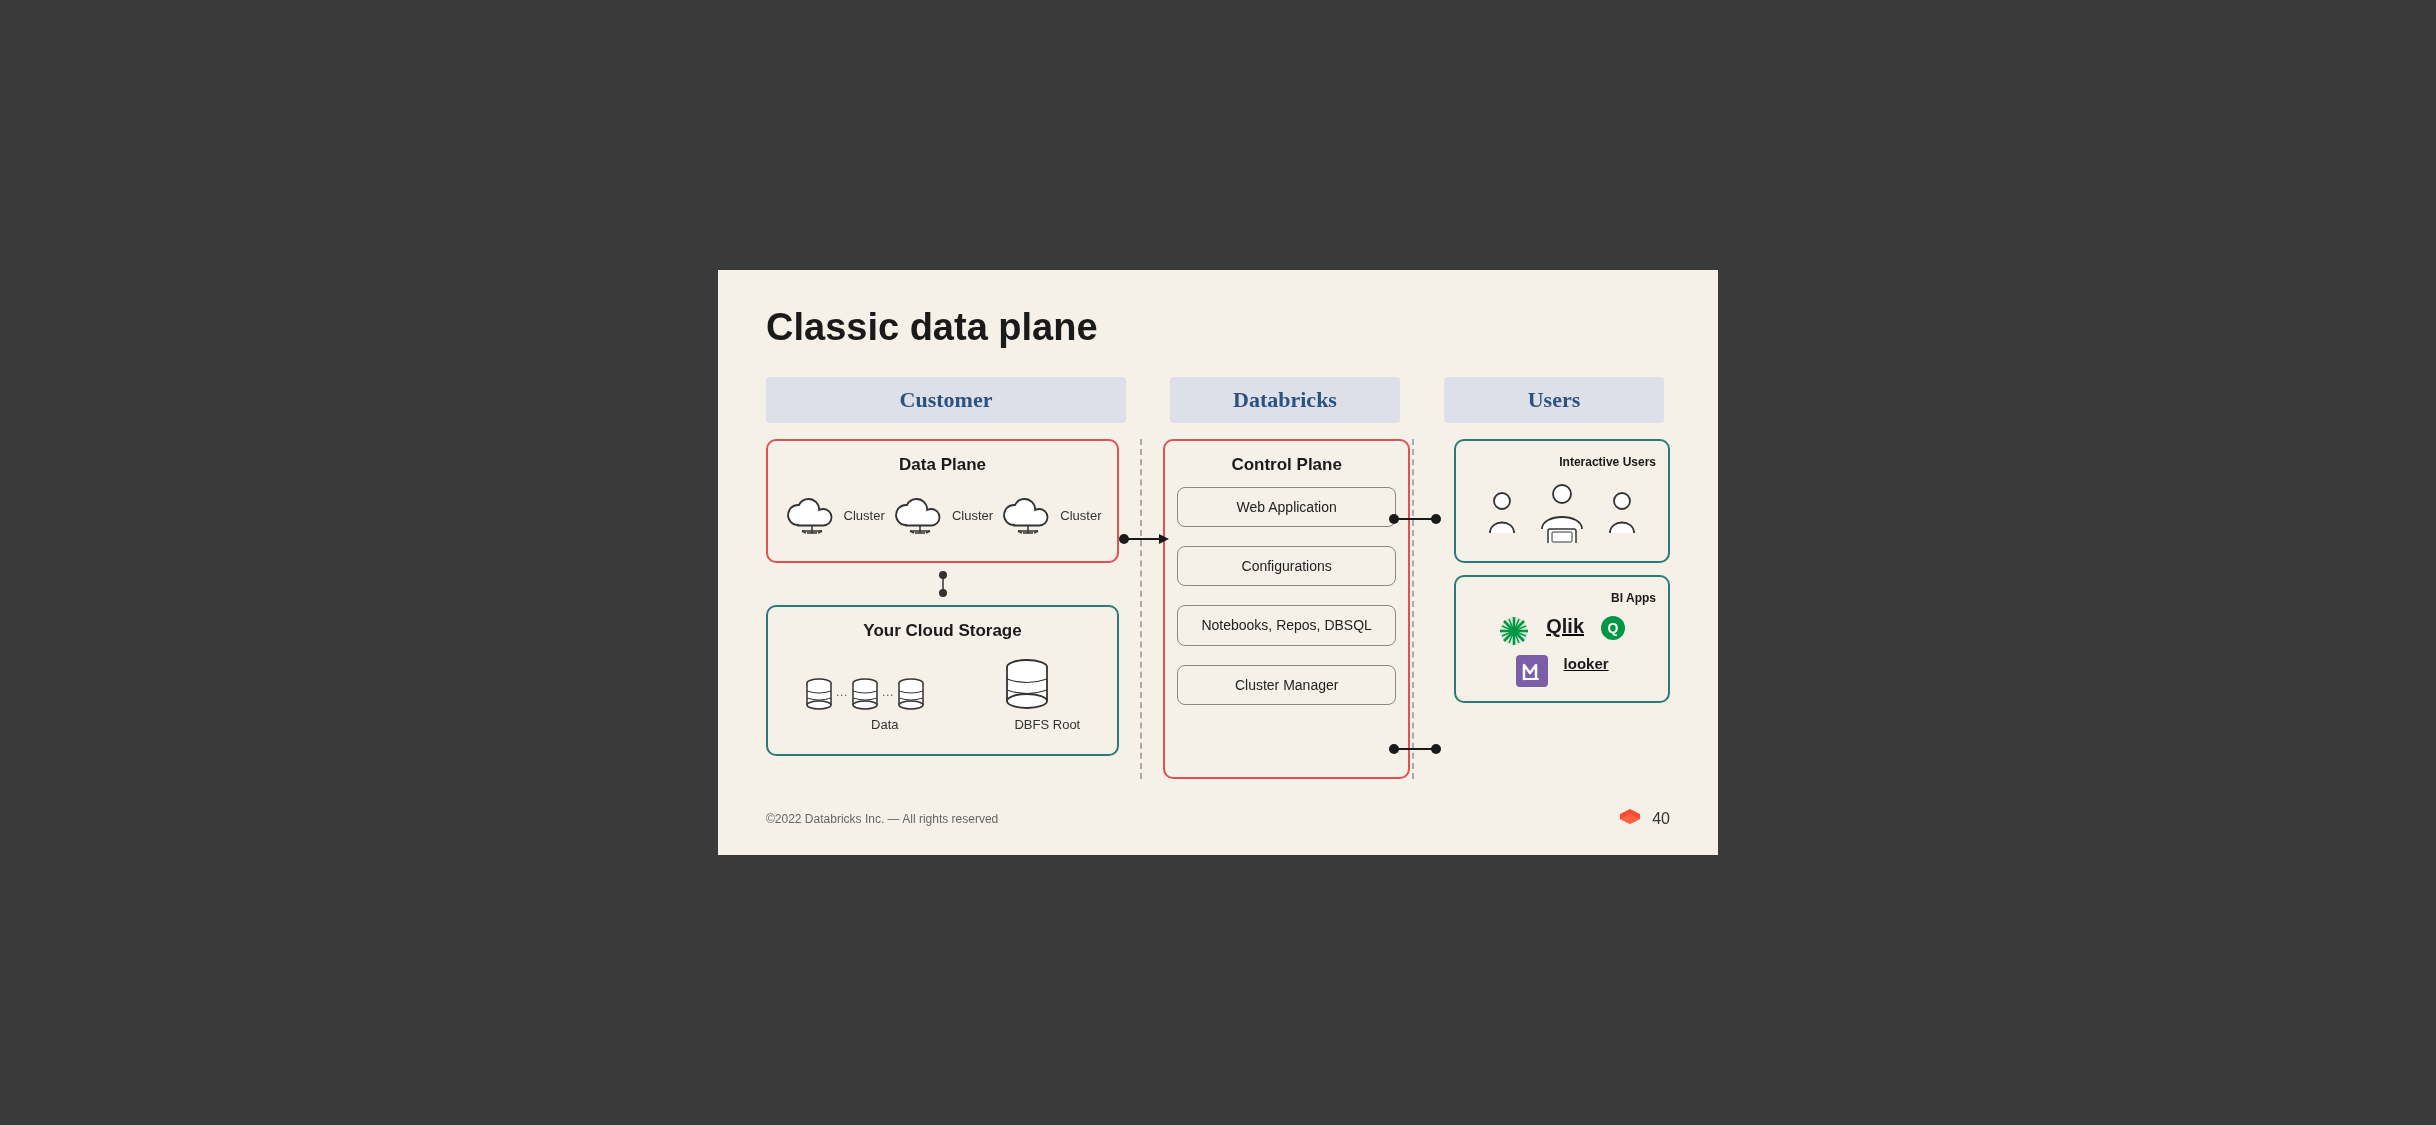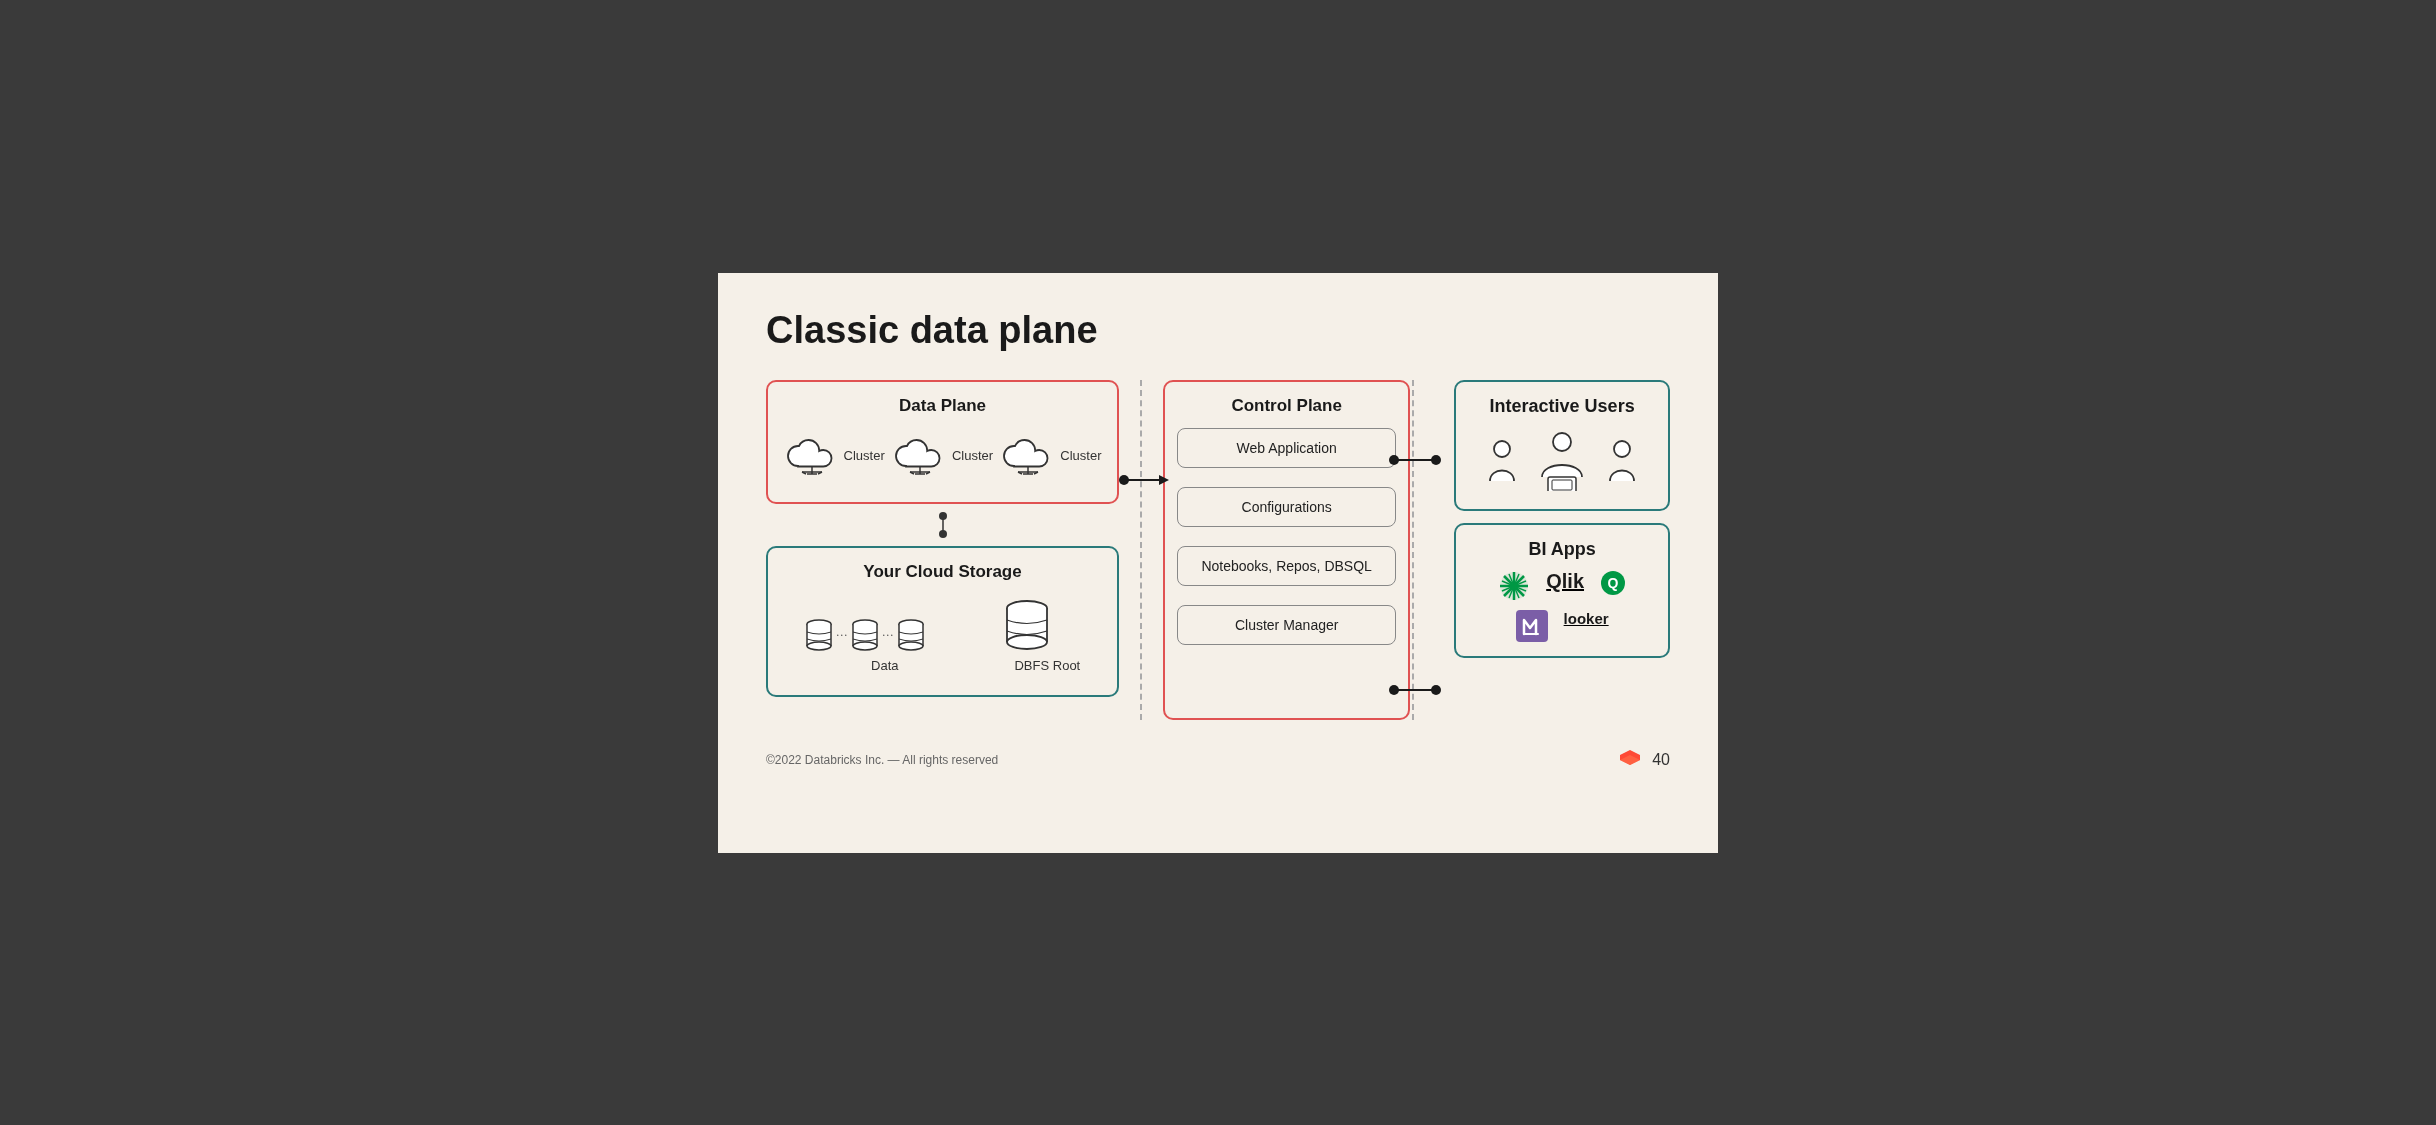--- a/index.html
+++ b/index.html
@@ -159,22 +159,22 @@
       font-family: 'Arial', sans-serif;
       line-height: 1.3;
     }
     
     .users-box {
       border: 2px solid #2a7a7a;
       border-radius: 10px;
       padding: 14px 12px;
     }
     .users-box-title {
-      text-align: center;
-      font-size: 18px;
+      text-align: right;
+      font-size: 12px;
       font-weight: 700;
       color: #1a1a1a;
       margin-bottom: 10px;
       font-family: 'Arial', sans-serif;
     }
     
     .people-icons {
       display: flex;
       justify-content: center;
       align-items: flex-end;
@@ -235,20 +235,31 @@
       border-left: 2px dashed #aaa;
       height: 100%;
     }
   </style>
 </head>
 <body>
 
 <div class="slide">
   <div class="slide-title">Classic data plane</div>
 
+  <div class="columns-header">
+    <div class="col-header customer">Customer</div>
+    <div style="width:12px; background:transparent; flex-shrink:0;"></div>
+
+    <div style="width:20px; flex-shrink:0;"></div>
+    <div class="col-header databricks">Databricks</div>
+    <div style="width:12px; background:transparent; flex-shrink:0;"></div>
+
+    <div style="width:20px; flex-shrink:0;"></div>
+    <div class="col-header users">Users</div>
+  </div>
 
   <div class="content-columns" style="position:relative;">
 
     <div class="vsep" style="left: 374px;"></div>
     <div class="vsep" style="left: 646px;"></div>
 
     <div class="customer-col">
 
       <div class="box box-red">
         <div class="box-title">Data Plane</div>

